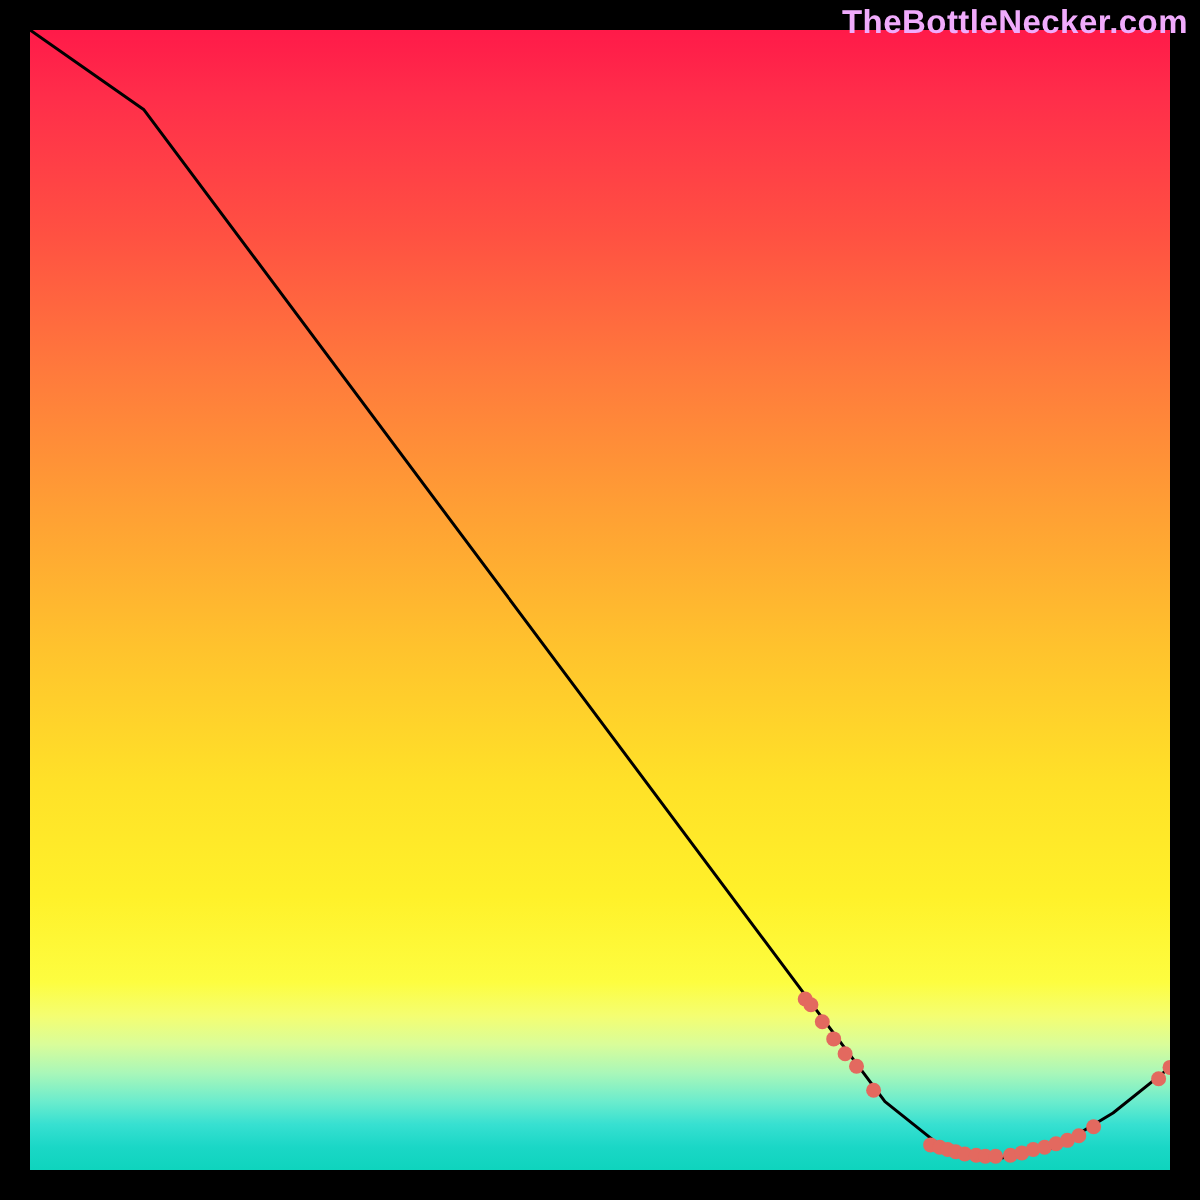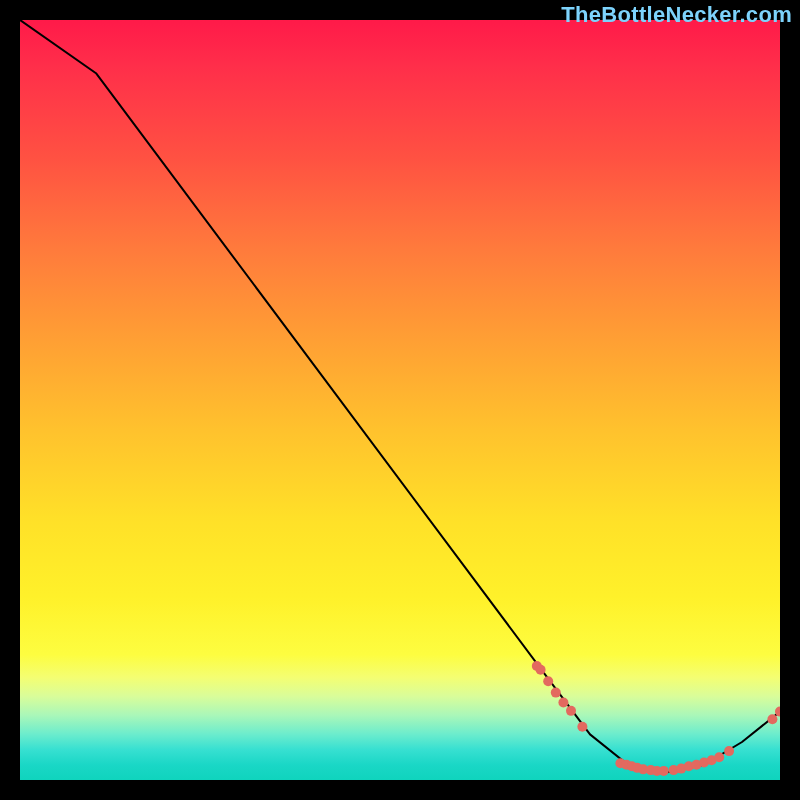--- a/index.html
+++ b/index.html
@@ -51,21 +51,21 @@
     inset: 0;
     width: 760px;
     height: 760px;
   }
   .watermark {
     position: absolute;
     top: 2px;
     right: 8px;
     font-size: 22px;
     font-weight: 600;
-    color: #7dd3fc;
+    color: #f0abfc;
     letter-spacing: 0.3px;
     user-select: none;
   }
 </style>
 </head>
 <body>
 
 <div class="stage">
   <div class="plot">
     <div class="gradient"></div>

